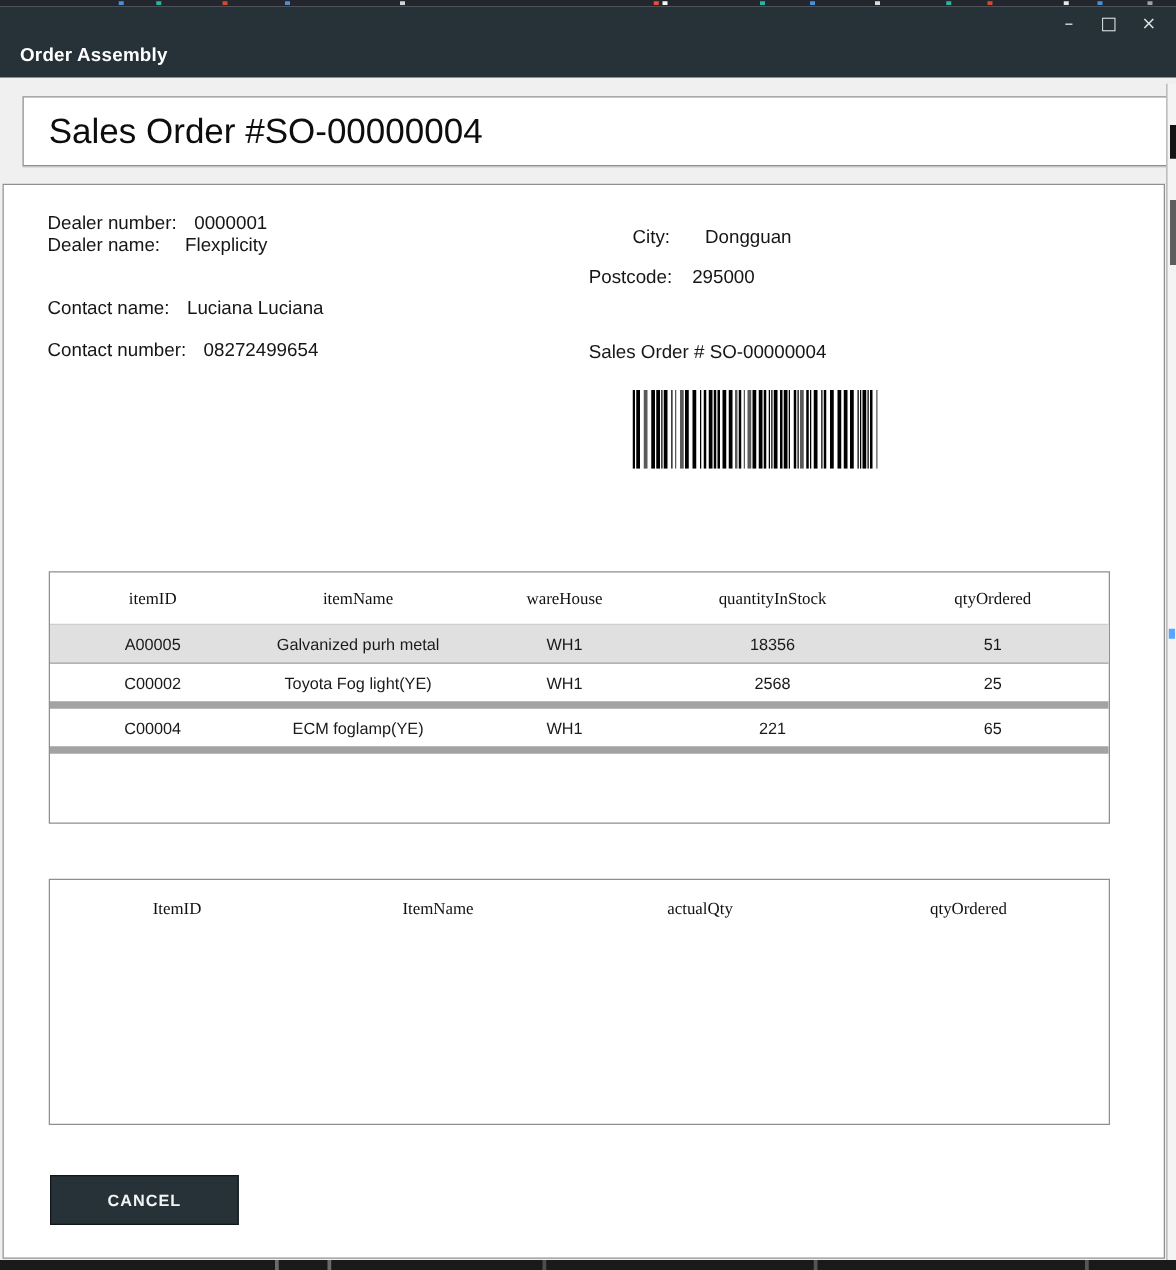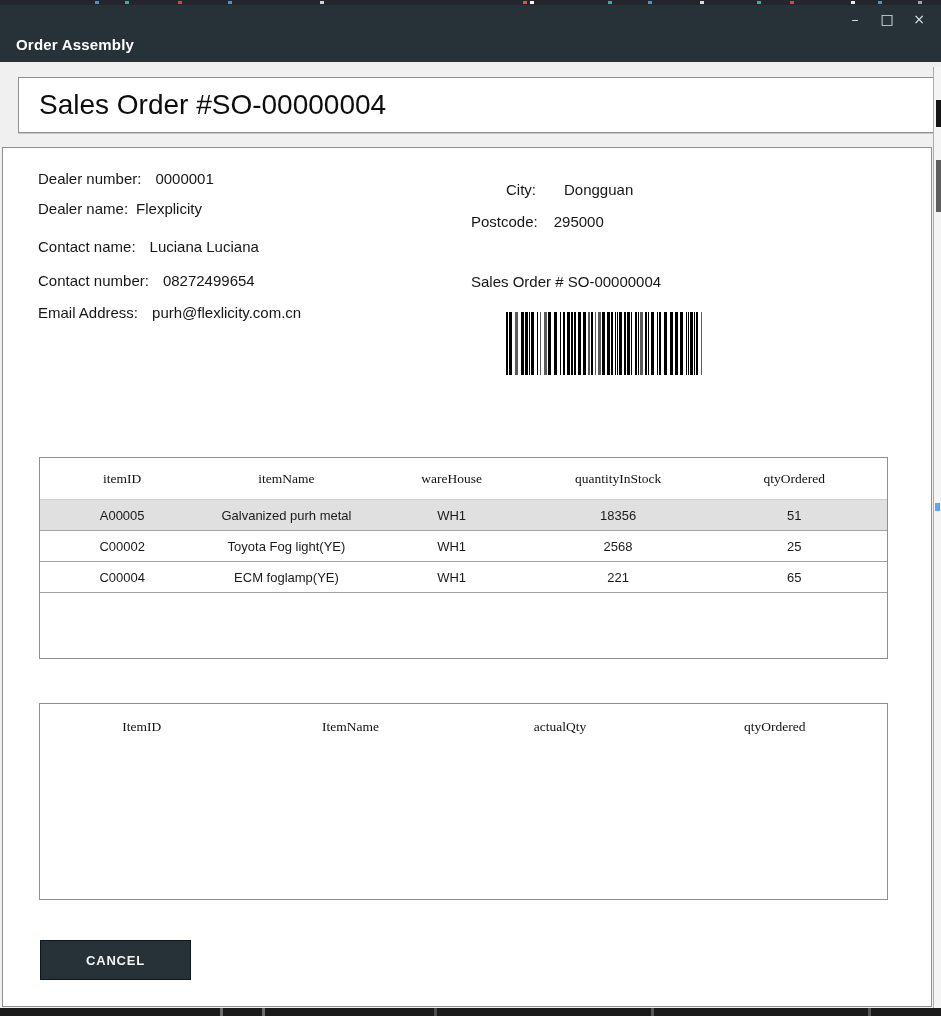--- a/index.html
+++ b/index.html
@@ -25,21 +25,21 @@
   .info-line{position:absolute;display:flex;font-size:15px;color:#161616;white-space:nowrap;}
   .info-line .lbl{flex:none;}
   .info-line .val{flex:none;}
   
   .barcode{position:absolute;left:503px;top:164px;width:202px;height:63px;font-size:0;white-space:nowrap;overflow:hidden;}
   .barcode i{display:inline-block;height:63px;vertical-align:top;}
   
   .grid{position:absolute;left:36px;background:#ffffff;border:1px solid #8f8f8f;overflow:hidden;}
   .grid-head{display:flex;align-items:center;font-family:"Liberation Serif","DejaVu Serif",serif;
     font-size:13.5px;color:#111;}
-  .grid-row{display:flex;align-items:center;height:30px;font-size:13px;color:#1a1a1a;border-bottom:1px solid #a3a3a3;}
+  .grid-row{display:flex;align-items:center;height:30px;font-size:13px;color:#1a1a1a;border-bottom:6px solid #a3a3a3;}
   .grid-row.selected{background:#e0e0e0;border-bottom:1px solid #a3a3a3;}
   .cell{text-align:center;overflow:hidden;white-space:nowrap;}
   .stock-grid{top:309px;width:847px;height:200px;}
   .stock-grid .grid-head{height:41px;border-bottom:1px solid #cfcfcf;}
   .stock-grid .c1{width:19.4%;} .stock-grid .c2{width:19.4%;} .stock-grid .c3{width:19.6%;}
   .stock-grid .c4{width:19.7%;} .stock-grid .c5{width:21.9%;}
   .assembly-grid{top:555px;width:847px;height:195px;}
   .assembly-grid .grid-head{height:46px;}
   .assembly-grid .c1{width:24%;} .assembly-grid .c2{width:25.3%;}
   .assembly-grid .c3{width:24.2%;} .assembly-grid .c4{width:26.5%;}
@@ -89,35 +89,31 @@
 <div class="page-header">
   <h1>Sales Order #SO-00000004</h1>
 </div>
 
 <div class="main-panel">
 
   <div class="info-line" style="left:35px;top:22px;gap:14px;">
     <span class="lbl">Dealer number:</span>
     <span class="val">0000001</span>
   </div>
-  <div class="info-line" style="left:35px;top:52px;gap:8px;">
+  <div class="info-line" style="left:35px;top:40px;gap:20px;">
     <span class="lbl">Dealer name:</span>
     <span class="val">Flexplicity</span>
   </div>
   <div class="info-line" style="left:35px;top:90px;gap:14px;">
     <span class="lbl">Contact name:</span>
     <span class="val">Luciana Luciana</span>
   </div>
   <div class="info-line" style="left:35px;top:124px;gap:14px;">
     <span class="lbl">Contact number:</span>
     <span class="val">08272499654</span>
-  </div>
-  <div class="info-line" style="left:35px;top:156px;gap:14px;">
-    <span class="lbl">Email Address:</span>
-    <span class="val">purh@flexlicity.com.cn</span>
   </div>
 
   <div class="info-line" style="left:503px;top:33px;gap:28px;">
     <span class="lbl">City:</span>
     <span class="val">Dongguan</span>
   </div>
   <div class="info-line" style="left:468px;top:65px;gap:16px;">
     <span class="lbl">Postcode:</span>
     <span class="val">295000</span>
   </div>

